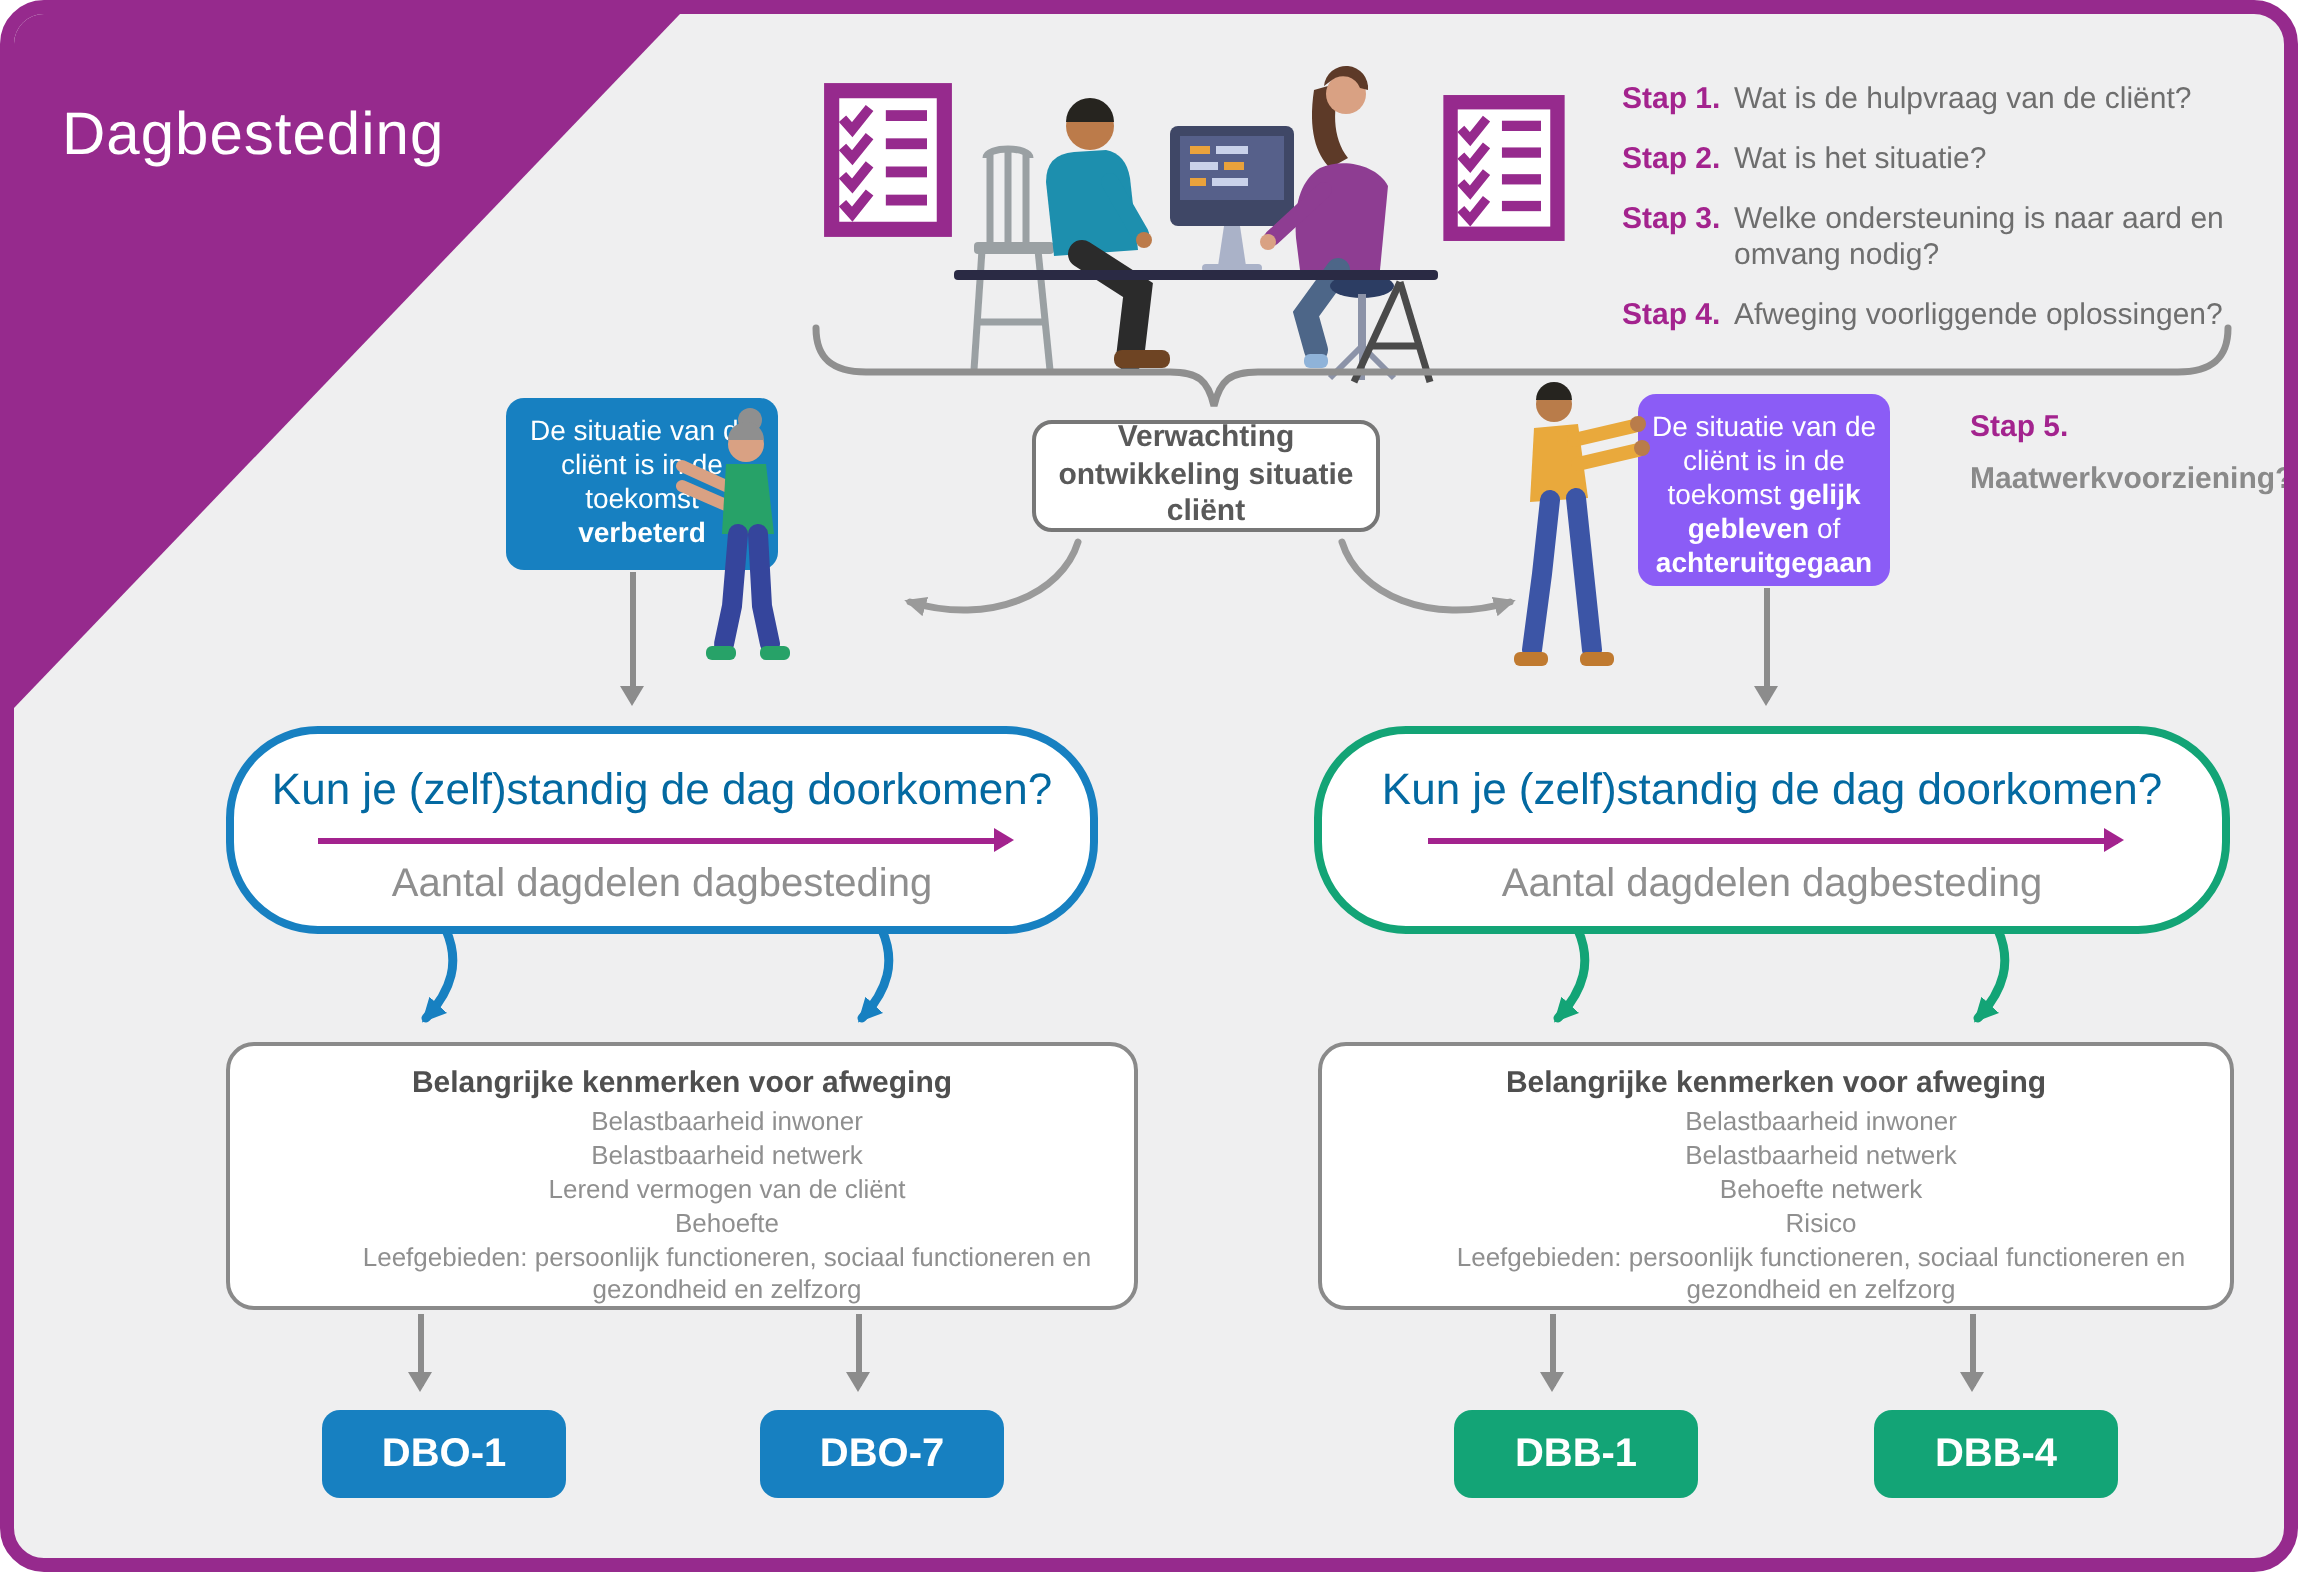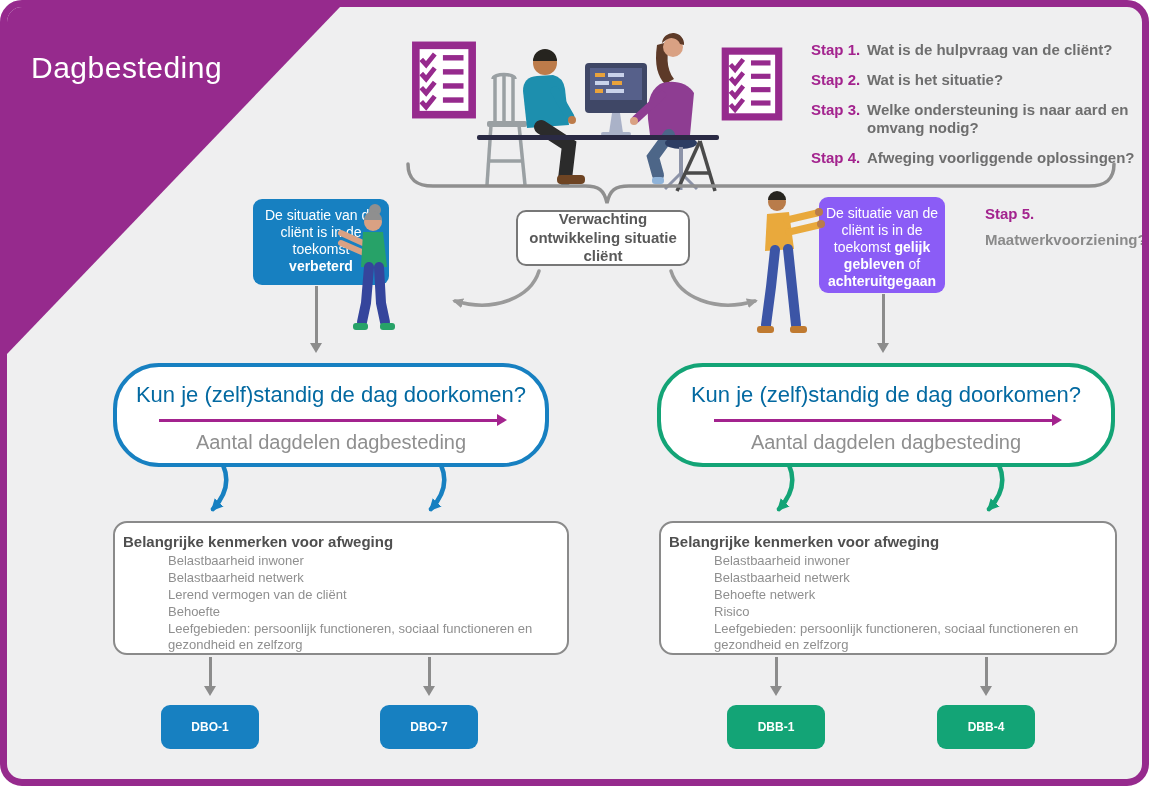--- a/index.html
+++ b/index.html
@@ -2,36 +2,36 @@
 <html><head>
 <meta charset="utf-8">
 <style>
   html,body{margin:0;padding:0;background:#ffffff;font-family:"Liberation Sans","DejaVu Sans",sans-serif;}
   .frame{position:relative;width:1149px;height:786px;box-sizing:border-box;border:7px solid #962a8d;border-radius:22px;background:#efeff0;overflow:hidden;}
   .abs{position:absolute;}
   .title{color:#ffffff;font-size:30px;font-weight:normal;letter-spacing:.5px;}
   .steps{display:flex;flex-direction:column;gap:11px;width:346px;}
   .step-row{display:flex;align-items:flex-start;}
   .step-label{color:#a3238e;font-weight:bold;font-size:15px;min-width:56px;flex:0 0 56px;}
-  .step-text{color:#6e6e6e;font-weight:bold;font-size:15px;max-width:286px;line-height:1.25;}
+  .step-text{color:#6e6e6e;font-weight:normal;font-size:15px;max-width:286px;line-height:1.25;}
   .callout{box-sizing:border-box;border-radius:9px;color:#fff;font-size:14px;line-height:1.22;text-align:center;padding:8px 6px;}
   .callout.blue{background:#1780c1;}
   .callout.green{background:#8b5cf6;}
   .whitebox{box-sizing:border-box;background:#fff;border:2px solid #777;border-radius:10px;color:#595959;font-weight:bold;font-size:15px;line-height:1.25;text-align:center;display:flex;align-items:center;justify-content:center;padding:4px 10px;}
   .bubble{box-sizing:border-box;background:#fff;border-radius:46px;text-align:center;padding-top:15px;}
   .bubble.blue{border:4px solid #1780c1;}
   .bubble.green{border:4px solid #13a476;}
   .q-title{color:#0369a1;font-size:22px;line-height:1.2;}
   .q-arrow{position:relative;height:2.5px;background:#a3238e;width:345px;margin:11px auto 9px auto;}
   .q-arrow::after{content:"";position:absolute;right:-9px;top:-5.2px;border:6.5px solid transparent;border-left:10px solid #a3238e;}
   .q-sub{color:#8f8f8f;font-size:20px;}
-  .kenmerken{box-sizing:border-box;background:#fff;border:2px solid #8a8a8a;border-radius:14px;padding:10px 8px 8px 8px;}
+  .kenmerken{box-sizing:border-box;background:#fff;border:2px solid #8a8a8a;border-radius:14px;text-align:center;padding:10px 8px 8px 8px;}
   .k-title{color:#4f4f4f;font-weight:bold;font-size:15px;margin-bottom:3px;}
   .k-item{color:#8f8f8f;font-size:13px;line-height:1.3;margin-left:45px;}
-  .outcome{box-sizing:border-box;width:98px;height:44px;border-radius:9px;color:#fff;font-weight:bold;font-size:12px;display:flex;align-items:center;justify-content:center;}
+  .outcome{box-sizing:border-box;width:122px;height:44px;border-radius:9px;color:#fff;font-weight:bold;font-size:20px;display:flex;align-items:center;justify-content:center;}
   .outcome.blue{background:#1780c1;}
   .outcome.green{background:#13a476;}
   .varrow{position:absolute;width:3px;background:#8c8c8c;}
   .varrow::after{content:"";position:absolute;bottom:-9px;left:-5px;border:6.5px solid transparent;border-top:10px solid #8c8c8c;}
   .step5-label{color:#a3238e;font-weight:bold;font-size:15px;}
   .step5-text{color:#8a8a8a;font-weight:bold;font-size:15px;margin-top:9px;}
   b{font-weight:bold;}
 </style>
 </head>
 <body>

